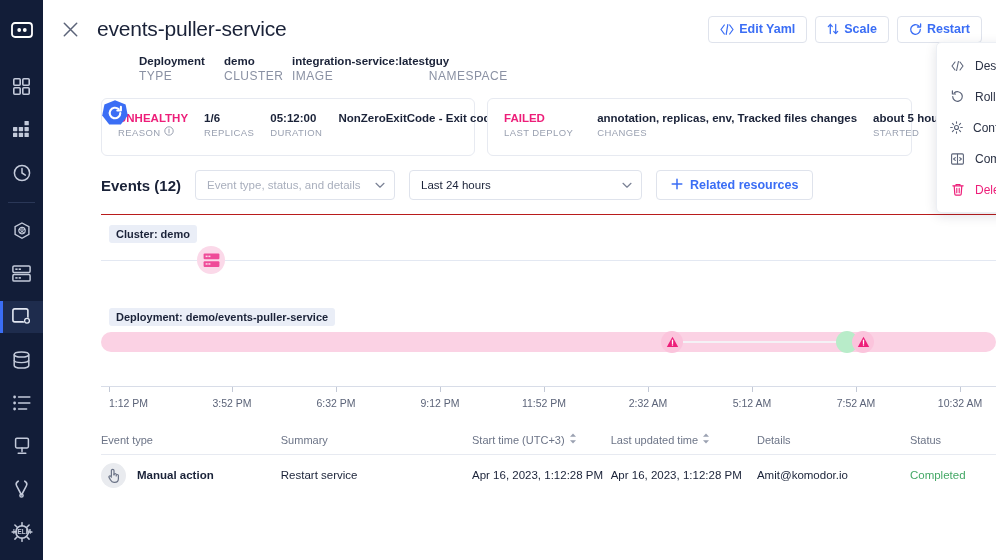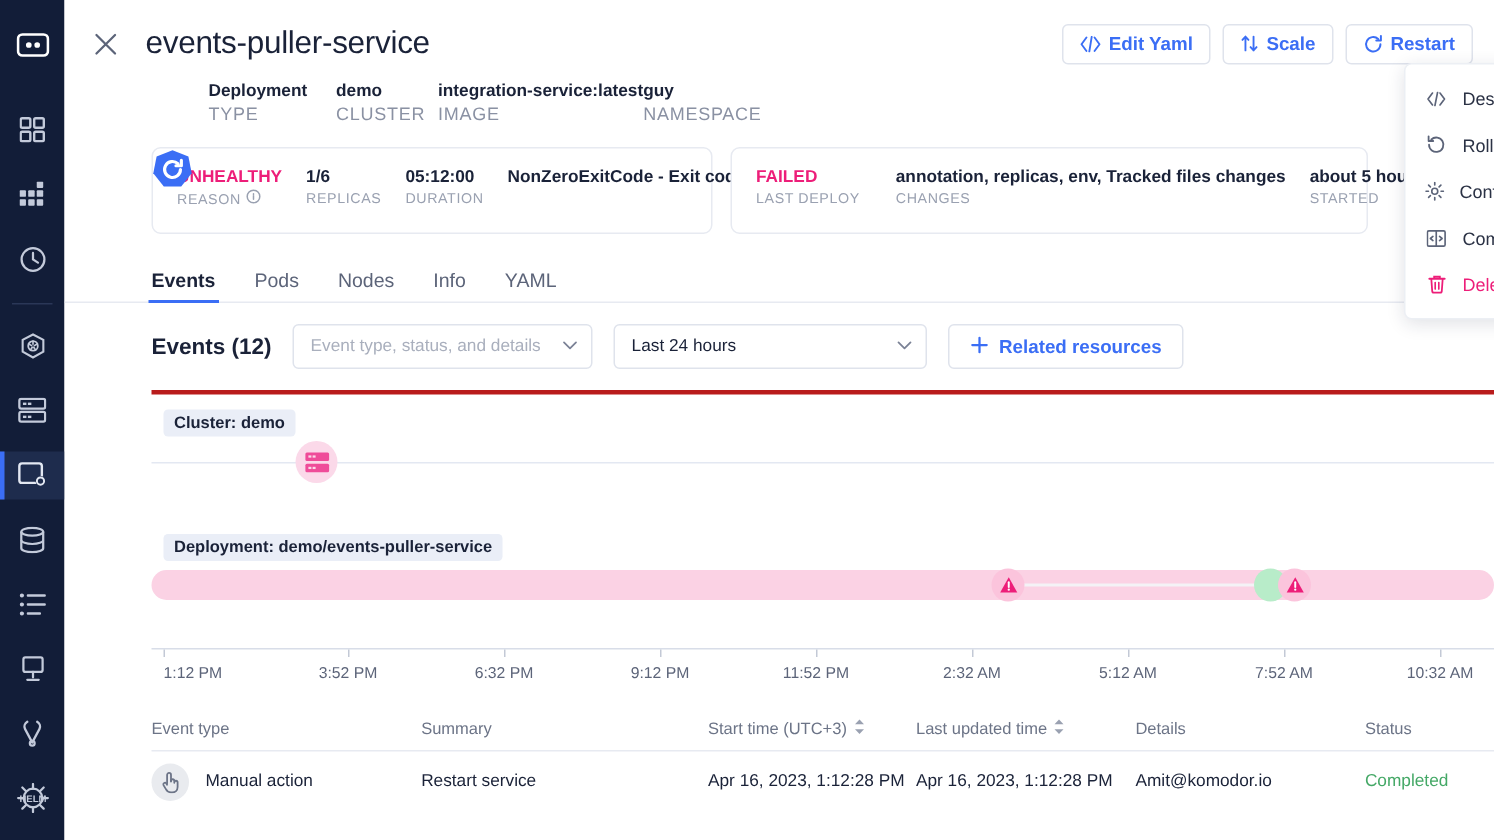--- a/index.html
+++ b/index.html
@@ -115,39 +115,39 @@
 
   
   .filter-bar { display: flex; align-items: center; gap: 14px; padding: 14px 0 0 58px; text-align: center; }
   .events-count { font-size: 15px; font-weight: bold; color: #1a2238; white-space: nowrap; }
   .select {
     height: 30px; min-width: 200px; border: 1px solid #dfe3ec; border-radius: 4px;
     background: #fff; display: flex; align-items: center; justify-content: space-between;
     padding: 0 9px 0 11px; font-size: 11.5px; color: #1a2238; cursor: pointer;
   }
   .select.placeholder { color: #a9afbd; width: 200px; }
-  .select.range { width: 209px; }
+  .select.range { width: 233px; }
   .select .chev { color: #7b8296; }
   .btn-outline-wide {
     height: 30px; border: 1px solid #dfe3ec; border-radius: 4px; background: #fff;
     color: #3b6ef5; font-size: 12.5px; font-weight: bold;
     display: flex; align-items: center; gap: 7px; padding: 0 14px; cursor: pointer;
     white-space: nowrap;
   }
 
   
   .timeline-wrap {
     margin: 14px 0 0 58px;
     position: relative;
     height: 205px;
   }
   .tl-canvas {
     position: relative;
     height: 172px;
-    border-top: 3px solid #b91c1c;
+    border-top: 1px solid #b91c1c;
     background: #fff;
   }
   .lane-label {
     position: absolute;
     background: #eaeef7; color: #1a2238;
     font-size: 11px; font-weight: bold;
     padding: 3px 7px; border-radius: 3px;
     white-space: nowrap;
   }
   .lane-line { position: absolute; left: 0; right: 0; height: 1px; background: #e3e8f2; }
@@ -194,21 +194,21 @@
   .c2 { width: 200px; }
   .c3 { width: 145px; }
   .c4 { width: 153px; }
   .c5 { width: 160px; }
   .c6 { width: 90px; }
   .etype-icon {
     width: 25px; height: 25px; border-radius: 50%;
     background: #e9ebef; display: flex; align-items: center; justify-content: center;
     color: #6c7487; flex: 0 0 25px;
   }
-  .etype-name { font-weight: normal; font-size: 11.5px; }
+  .etype-name { font-weight: bold; font-size: 11.5px; }
   .status-completed { color: #44a866; font-size: 11.5px; }
 
   
   .dropdown {
     position: absolute; top: 42px; left: 893px;
     width: 140px;
     background: #fff;
     border: 1px solid #eceff4;
     border-radius: 5px;
     box-shadow: 0 3px 12px rgba(20,30,60,0.13);
@@ -432,27 +432,20 @@
           <div class="fv">annotation, replicas, env, Tracked files changes</div>
           <div class="fl">CHANGES</div>
         </div>
         <div class="fld">
           <div class="fv">about 5 hours ago</div>
           <div class="fl">STARTED</div>
         </div>
       </div>
     </div>
 
-    <div class="tabs">
-      <div class="tab active">Events</div>
-      <div class="tab">Pods</div>
-      <div class="tab">Nodes</div>
-      <div class="tab">Info</div>
-      <div class="tab">YAML</div>
-    </div>
 
     <div class="filter-bar">
       <div class="events-count">Events (12)</div>
       <div class="select placeholder">
         <span>Event type, status, and details</span>
         <span class="chev">
           <svg width="10" height="7" viewBox="0 0 10 7">
               <path d="M1 1.3L5 5.2 9 1.3" fill="none" stroke="#7b8296" stroke-width="1.2" stroke-linecap="round" stroke-linejoin="round"></path>
             </svg>
         </span>

